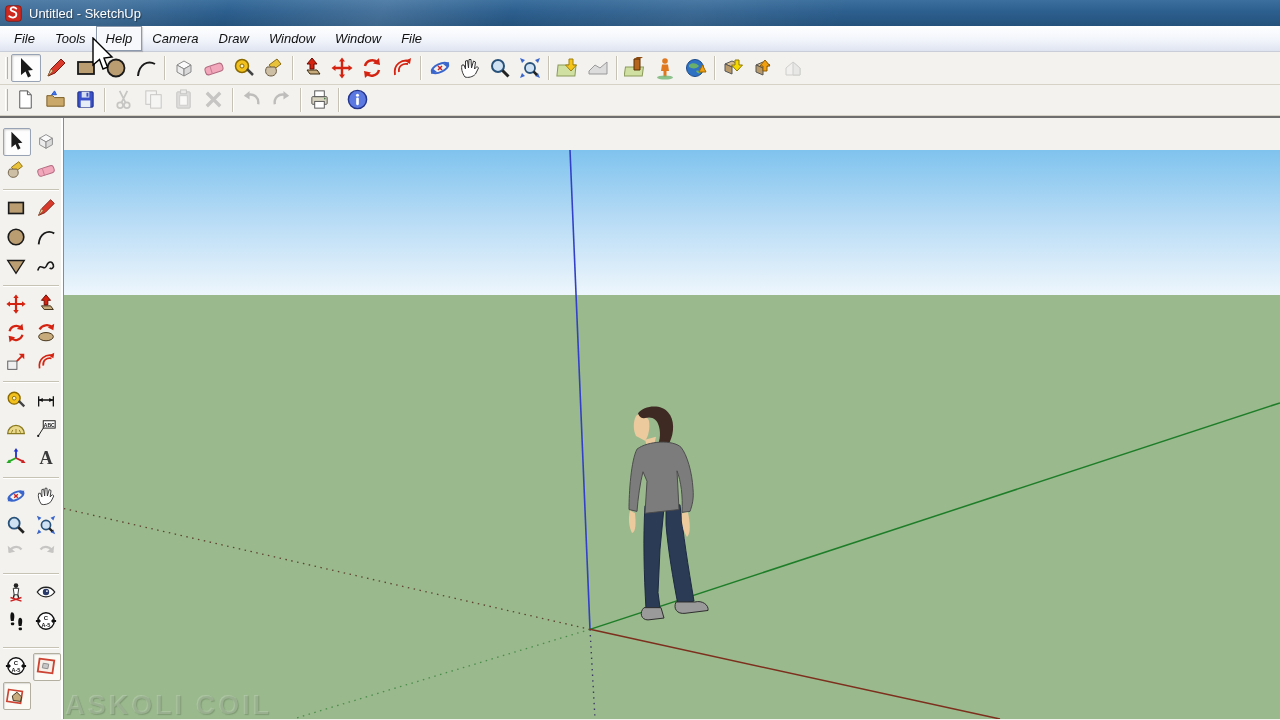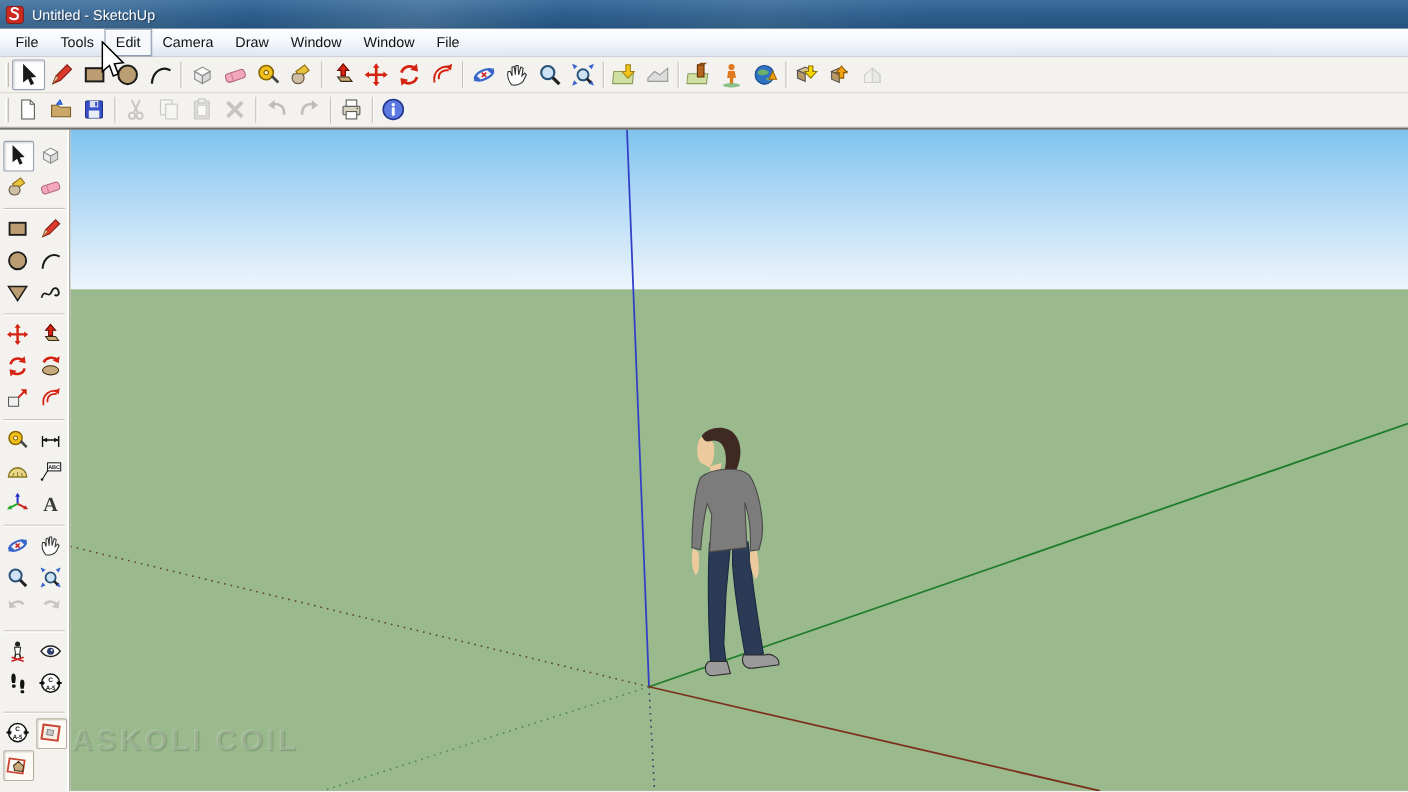--- a/index.html
+++ b/index.html
@@ -13,21 +13,21 @@
   .titlebar::after { content:""; position:absolute; inset:0;
     background:linear-gradient(115deg, rgba(255,255,255,.10) 8%, transparent 18%,
       rgba(255,255,255,.12) 30%, transparent 40%, rgba(255,255,255,.07) 54%, transparent 66%); }
   .title-text { color:#fff; font-size:13px; text-shadow:1px 1px 1px rgba(0,0,0,.45); z-index:1; }
   .logo { width:17px; height:17px; display:inline-flex; z-index:1; }
 
   
   .menubar { height:26px; display:flex; align-items:stretch; padding-left:4px;
     background:linear-gradient(#ffffff 0%, #f2f5fb 55%, #dfe4f1 100%);
     border-bottom:1px solid #c9cdd8; font-size:13px; color:#101010; }
-  .menu-item { display:flex; align-items:center; padding:0 9px; border:1px solid transparent; }
+  .menu-item { display:flex; align-items:center; padding:0 9px; border:1px solid transparent;font-style:italic; }
   .menu-item.hovered { border:1px solid #8d99ad; background:#f6f8fc;
     box-shadow:inset 1px 1px 0 #ffffff, 1px 1px 1px rgba(0,0,0,.15); }
 
   
   .toolbar { display:flex; align-items:center; padding-left:2px;
     background:#f3f2ee; border-bottom:1px solid #d6d2c6; }
   #tb1 { height:33px; } #tb2 { height:31px; }
   .grip { width:3px; height:22px; margin:0 3px;
     border-left:1px solid #ffffff; border-right:1px solid #b5b1a4; }
   .tb-sep { width:2px; height:24px; margin:0 3px;
@@ -46,21 +46,21 @@
   .main { display:flex; height:603px; border-top:2px solid #6e6e6e; }
   .dock { width:64px; background:#f3f2ee; padding-top:10px; flex:none;
     border-right:1px solid #8f8b7e; box-shadow:inset -2px 0 0 #ffffff; }
   .dock-grid { display:grid; grid-template-columns:28px 28px; gap:1px 2px; padding-left:3px; }
   .dock .tb-btn { width:28px; height:28px; }
   .dock-sep { width:56px; margin:4px 0 4px 3px; height:2px;
     border-top:1px solid #c6c2b4; border-bottom:1px solid #ffffff; }
   .dock-gap { height:7px; }
 
   
-  .viewport { position:relative; flex:1; overflow:hidden; }
+  .viewport { position:relative; flex:1; overflow:hidden;margin-top:32px; }
   .sky { position:absolute; left:0; right:0; top:0; height:145px; }
   .ground { position:absolute; left:0; right:0; top:145px; bottom:0; }
   .scene { position:absolute; inset:0; width:100%; height:100%; }
   .watermark { position:absolute; left:1px; top:540px; font-size:27px; font-weight:bold;
     letter-spacing:3px; color:rgba(255,255,255,.20);
     text-shadow:1px 1px 1px rgba(50,70,45,.25); white-space:nowrap; }
 
   .cursor { position:absolute; left:92px; top:37px; z-index:60; }
 </style>
 </head>
@@ -74,21 +74,21 @@
         <rect x="1" y="1" width="22" height="22" rx="4" fill="#cc2a20" stroke="#7a100a"></rect>
         <path d="M6 16 C10 19 16 18 16 13 C16 8 8 10 8 6 C8 3 13 2 16 5" fill="none" stroke="#ffffff" stroke-width="2.6" stroke-linecap="round"></path>
       </svg>
     </span>
     <span class="title-text">Untitled - SketchUp</span>
   </div>
 
   <div class="menubar" id="menubar">
       <div class="menu-item">File</div>
       <div class="menu-item">Tools</div>
-      <div class="menu-item hovered">Edit</div>
+      <div class="menu-item hovered">Help</div>
       <div class="menu-item">Camera</div>
       <div class="menu-item">Draw</div>
       <div class="menu-item">Window</div>
       <div class="menu-item">Window</div>
       <div class="menu-item">File</div>
     </div>
 
   <div class="toolbar" id="tb1">
     <div class="grip"></div>
   <div class="tb-btn pressed" title="Select">

